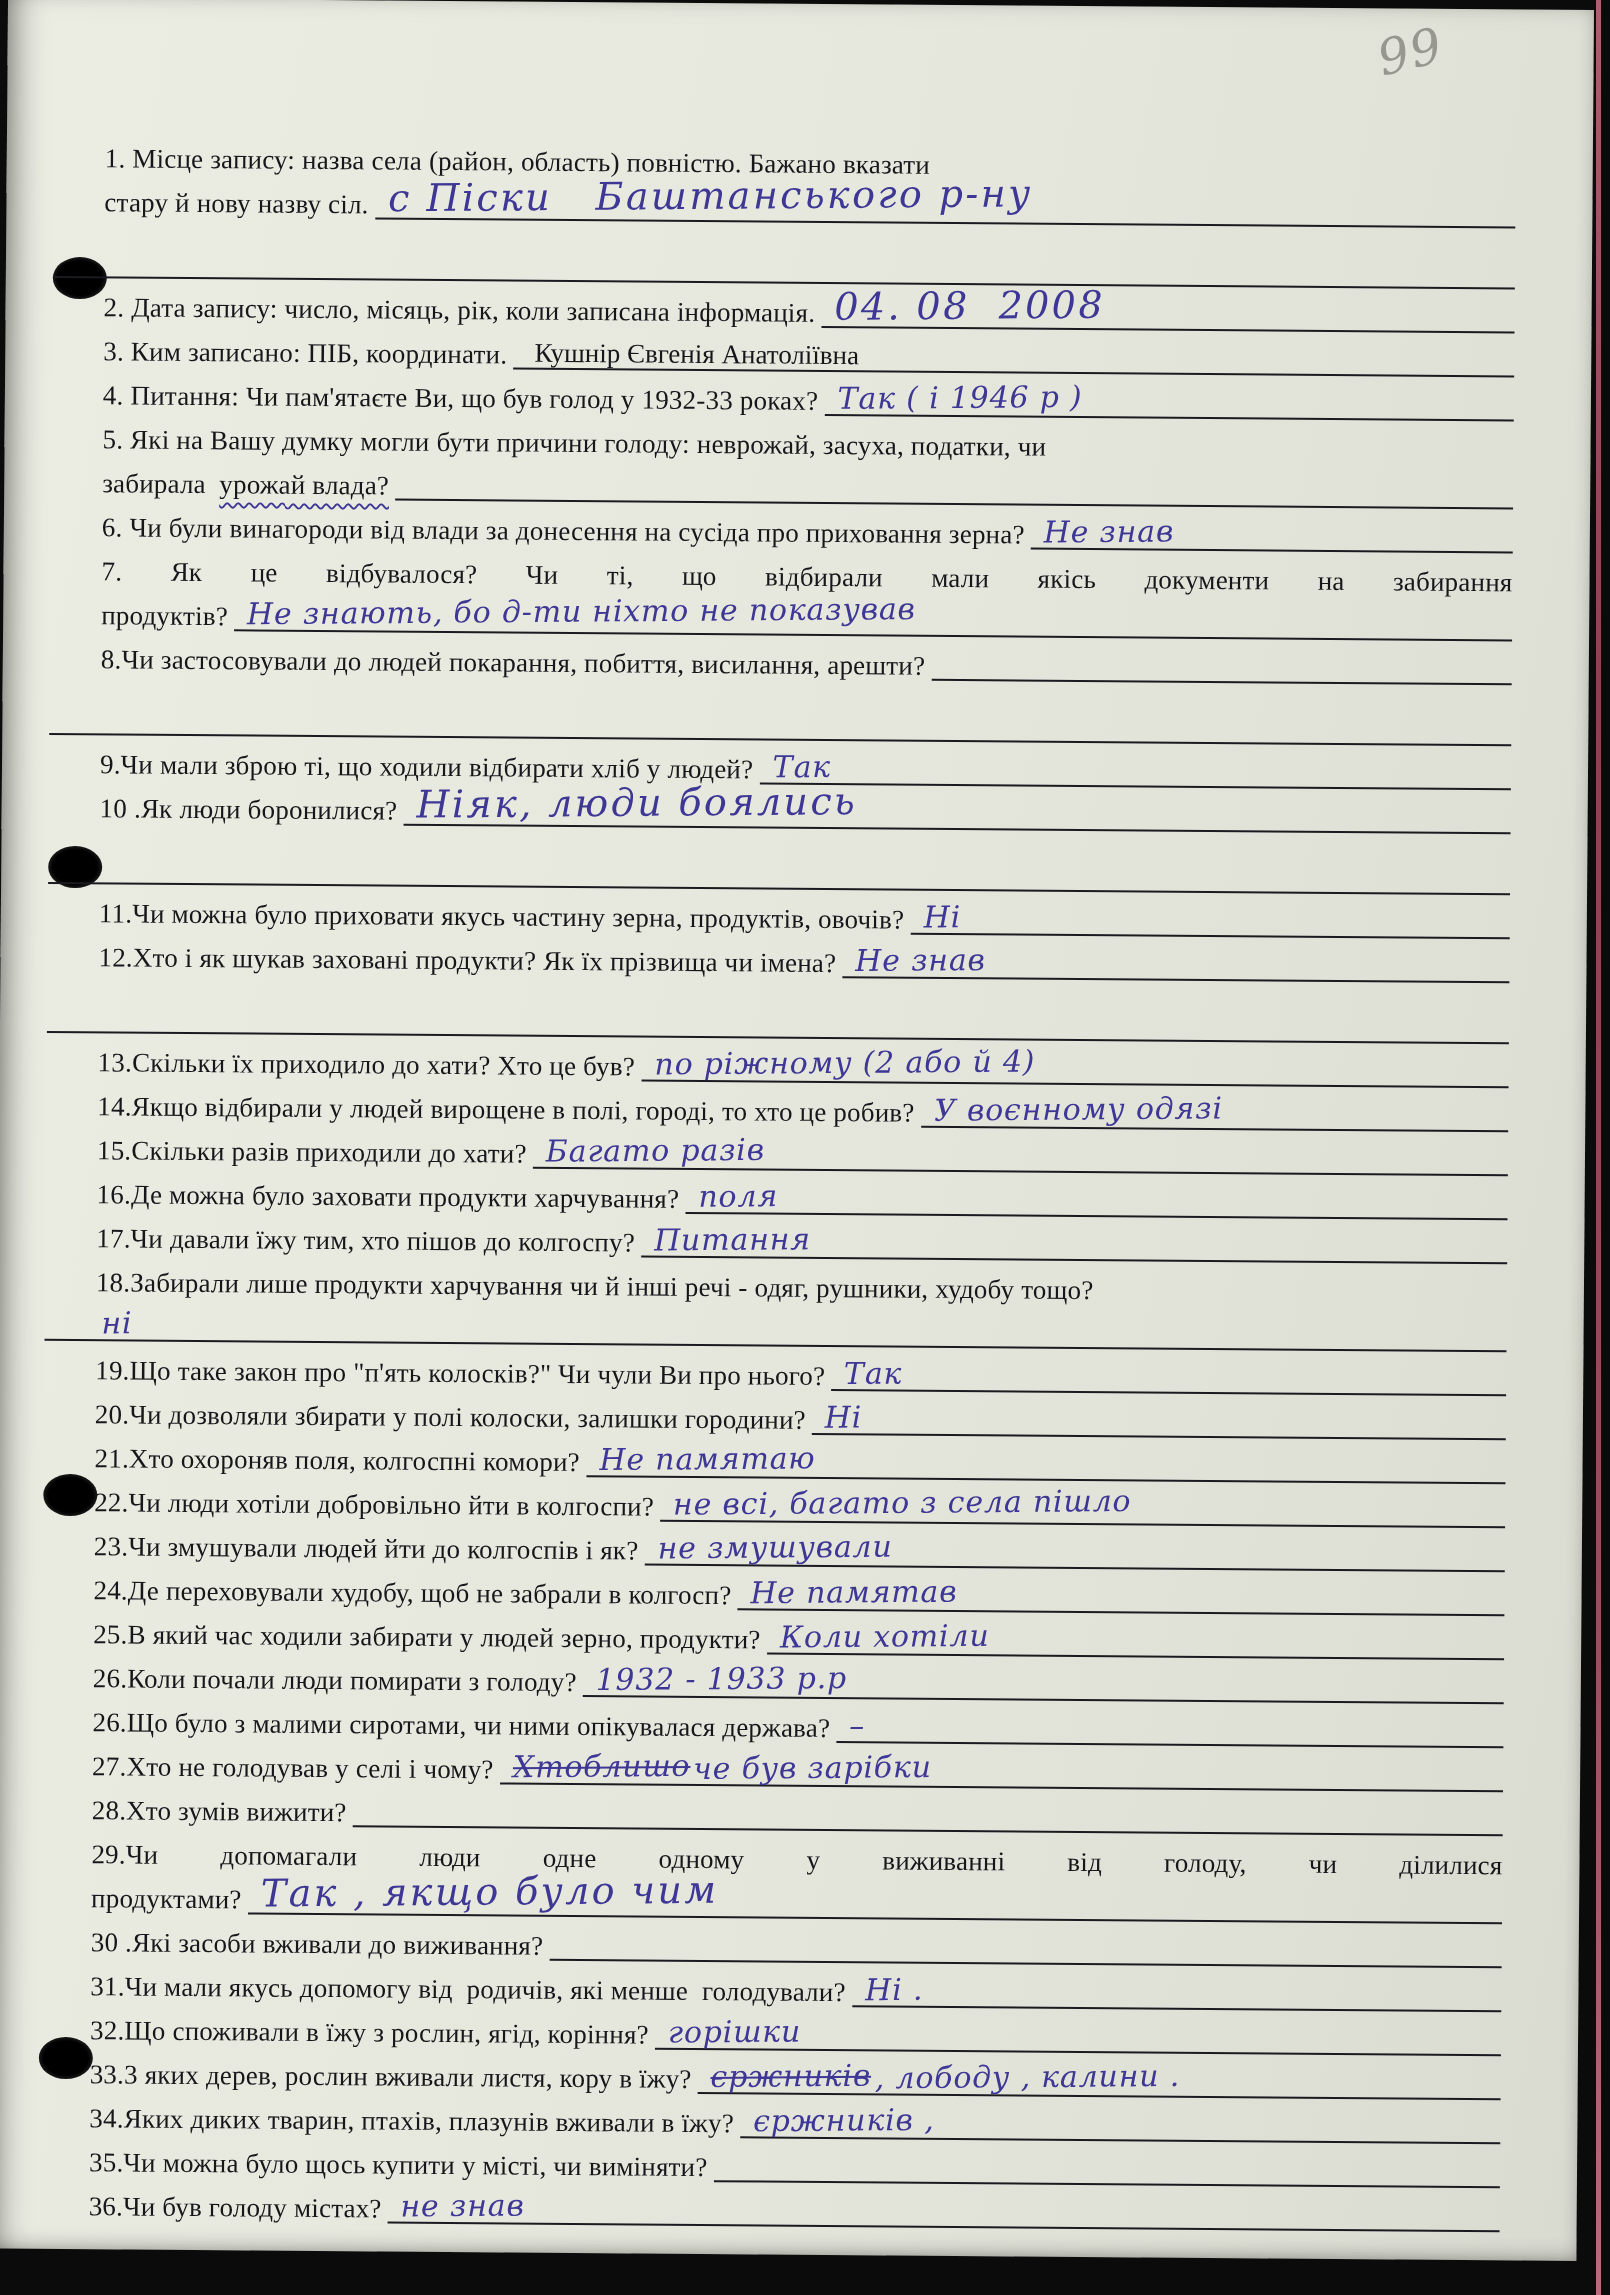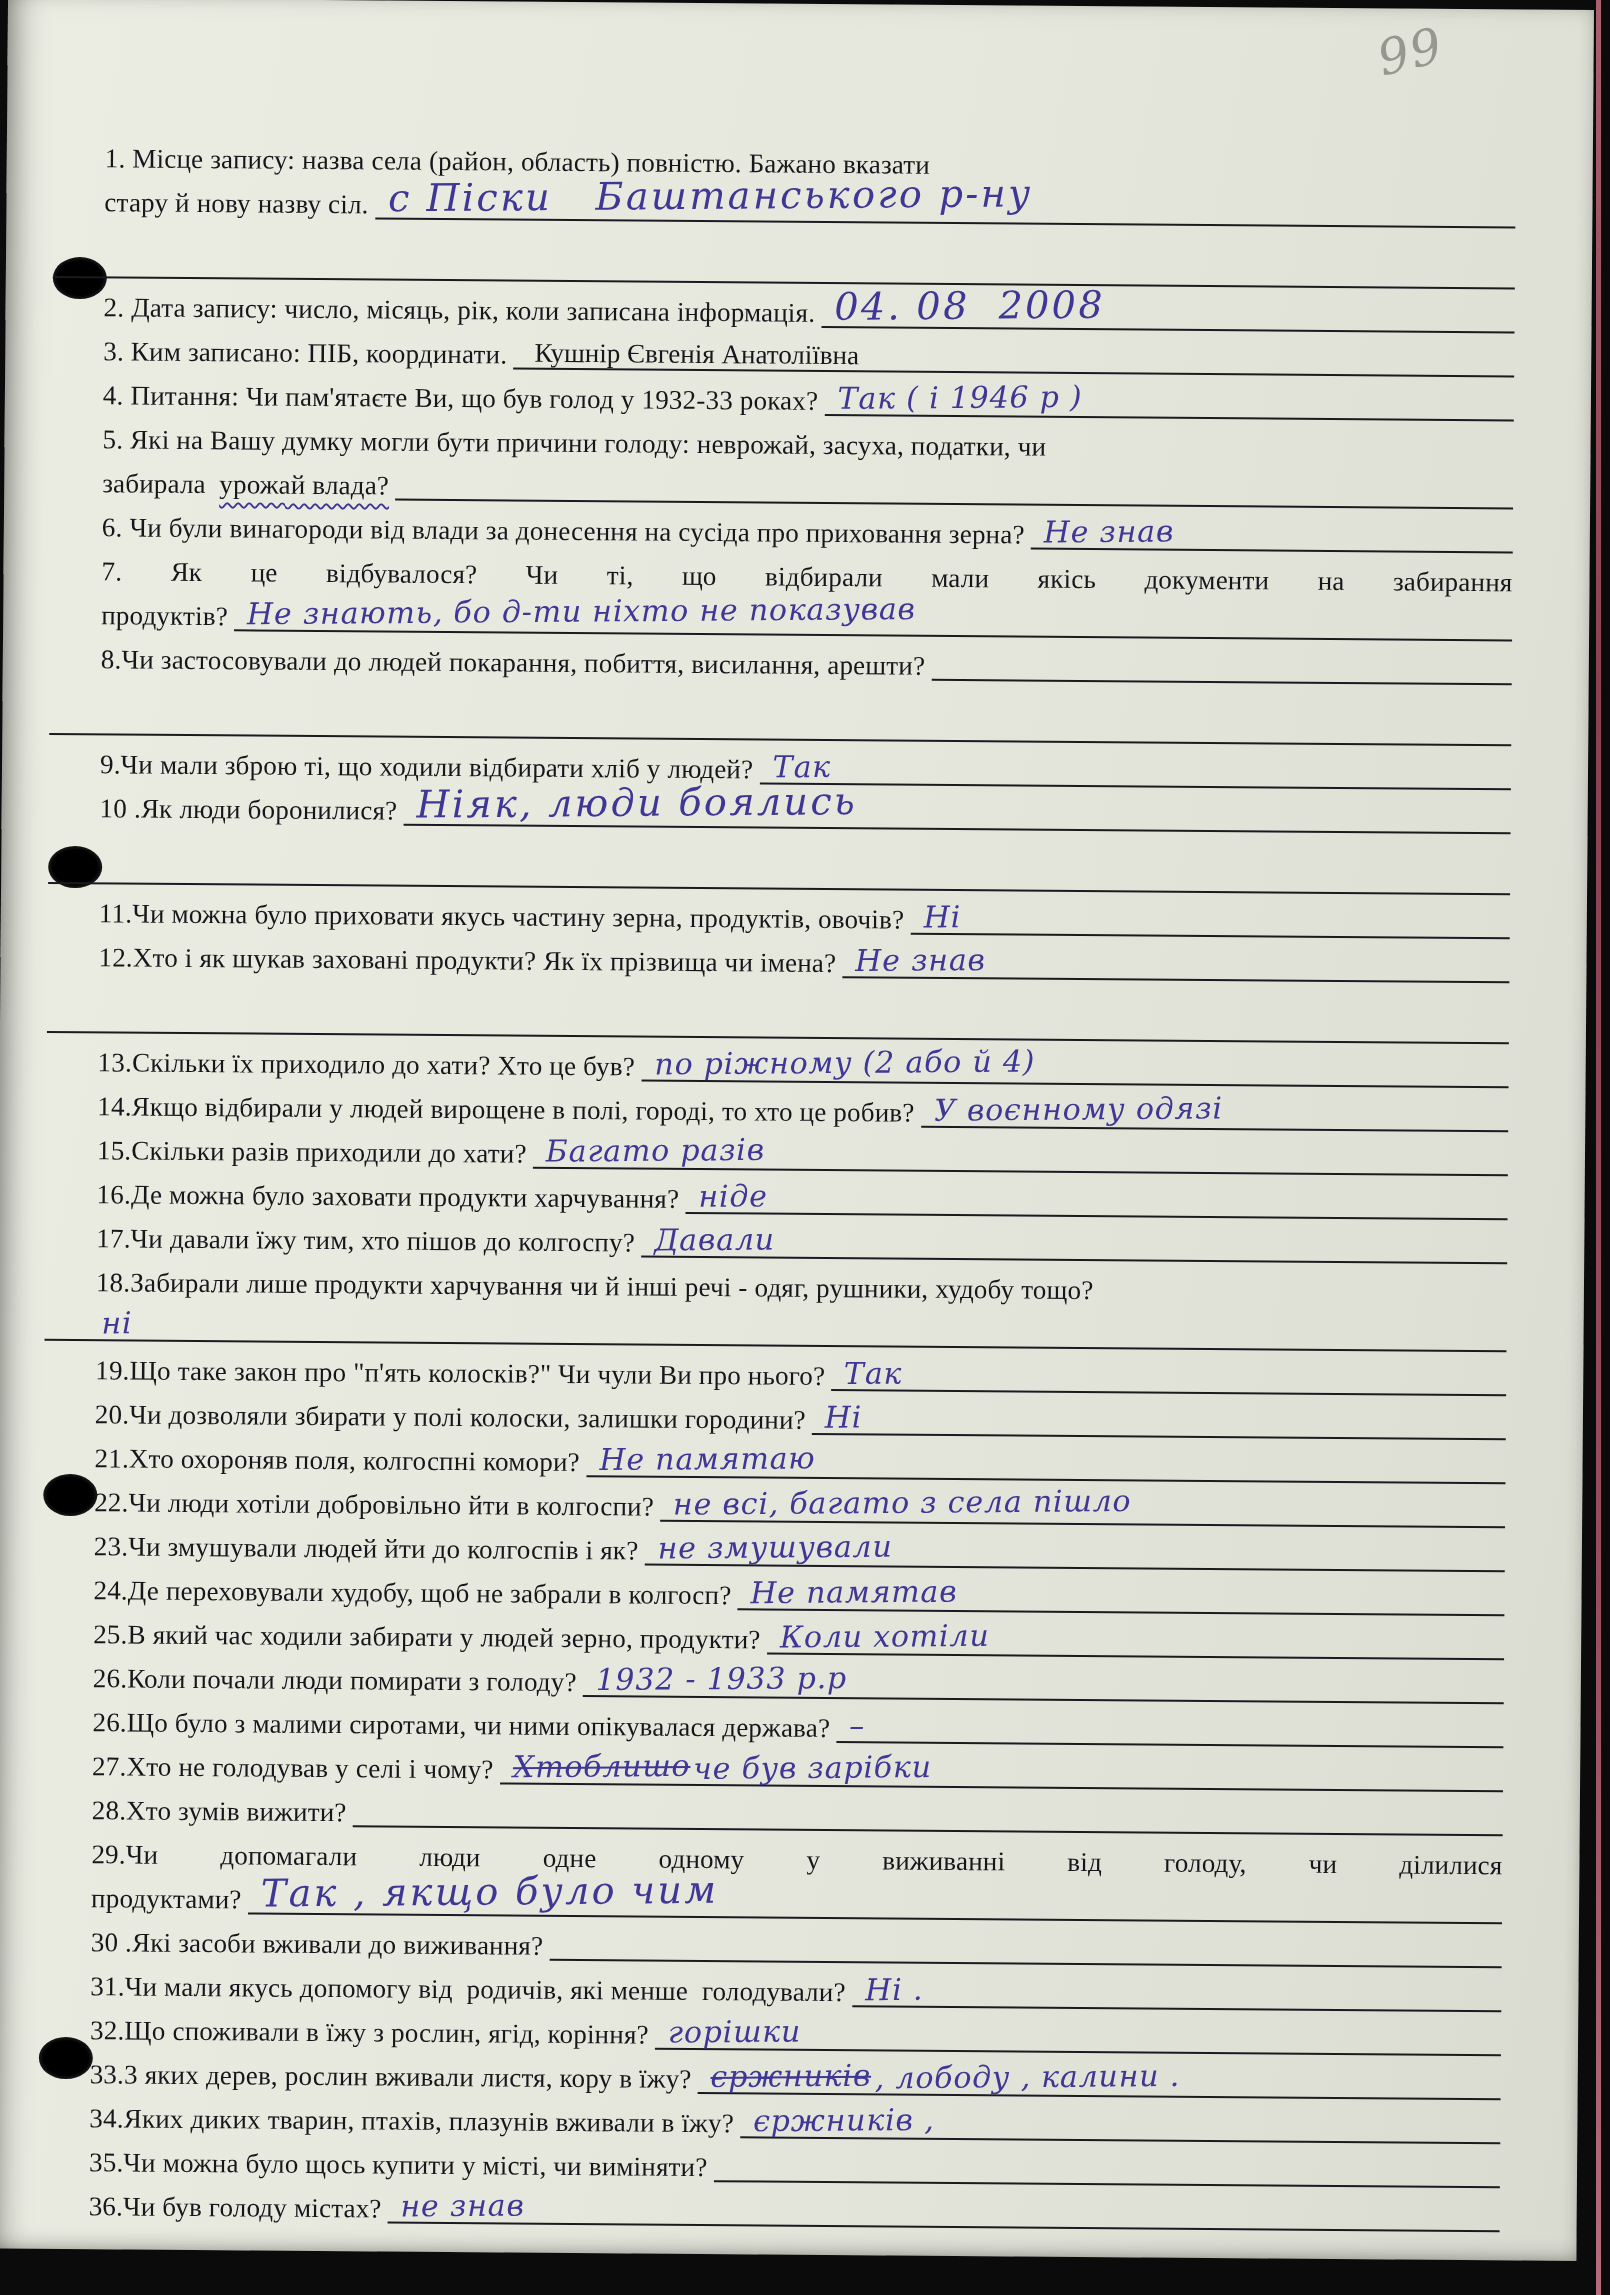--- a/index.html
+++ b/index.html
@@ -173,27 +173,27 @@
       </div>
       <div class="row">
         <span class="qtext">15.Скільки разів приходили до хати?</span>
         <span class="aline">
           <span class="hand">Багато разів</span>
         </span>
       </div>
       <div class="row">
         <span class="qtext">16.Де можна було заховати продукти харчування?</span>
         <span class="aline">
-          <span class="hand">ніде</span>
+          <span class="hand">поля</span>
         </span>
       </div>
       <div class="row">
         <span class="qtext">17.Чи давали їжу тим, хто пішов до колгоспу?</span>
         <span class="aline">
-          <span class="hand">Давали</span>
+          <span class="hand">Питання</span>
         </span>
       </div>
       <div class="row">
         <span class="qtext">18.Забирали лише продукти харчування чи й інші речі - одяг, рушники, худобу тощо?</span>
       </div>
       <div class="row wide">
         <span class="aline">
           <span class="hand">ні</span>
         </span>
       </div>

